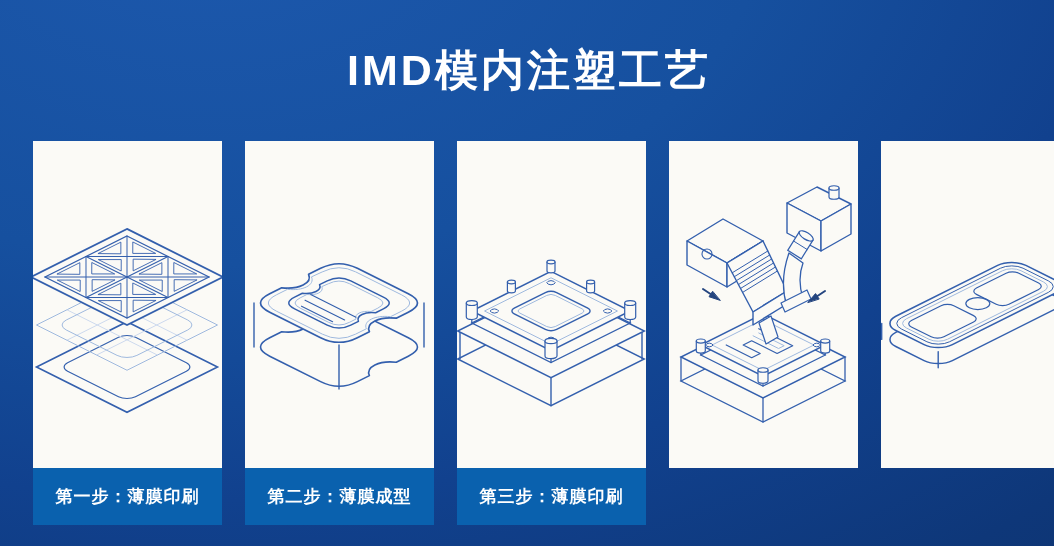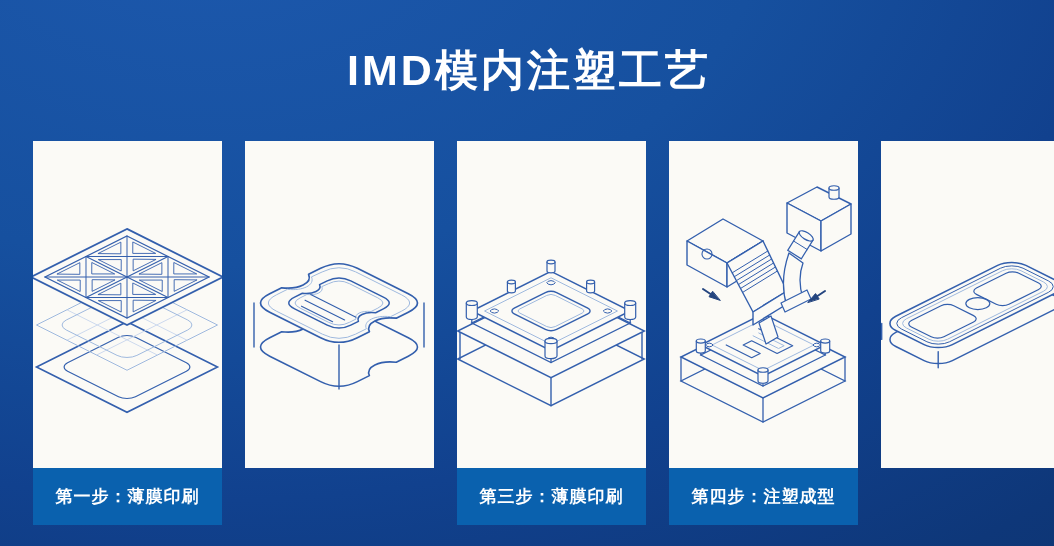--- a/index.html
+++ b/index.html
@@ -86,20 +86,21 @@
               <path d="M -62,-36 Q -62,-62 -36,-62 L 36,-62 Q 62,-62 62,-36 L 62,-19 C 47,-9.5 47,9.5 62,19 L 62,36 Q 62,62 36,62 L -36,62 Q -62,62 -62,36 L -62,19 C -47,9.5 -47,-9.5 -62,-19 Z" fill="#fbfaf6" stroke="#335fad" stroke-width="1.7" vector-effect="non-scaling-stroke" stroke-linejoin="round" stroke-linecap="round"></path>
               <path d="M -55.800000000000004,-32.400000000000006 Q -55.800000000000004,-55.800000000000004 -32.400000000000006,-55.800000000000004 L 32.400000000000006,-55.800000000000004 Q 55.800000000000004,-55.800000000000004 55.800000000000004,-32.400000000000006 L 55.800000000000004,-17.1 C 42.300000000000004,-8.55 42.300000000000004,8.55 55.800000000000004,17.1 L 55.800000000000004,32.400000000000006 Q 55.800000000000004,55.800000000000004 32.400000000000006,55.800000000000004 L -32.400000000000006,55.800000000000004 Q -55.800000000000004,55.800000000000004 -55.800000000000004,32.400000000000006 L -55.800000000000004,17.1 C -42.300000000000004,8.55 -42.300000000000004,-8.55 -55.800000000000004,-17.1 Z" fill="none" stroke="#9fb9de" stroke-width="1" vector-effect="non-scaling-stroke" stroke-linejoin="round" stroke-linecap="round"></path>
               <path d="M -39.68,-23.04 Q -39.68,-39.68 -23.04,-39.68 L 23.04,-39.68 Q 39.68,-39.68 39.68,-23.04 L 39.68,-12.16 C 30.08,-6.08 30.08,6.08 39.68,12.16 L 39.68,23.04 Q 39.68,39.68 23.04,39.68 L -23.04,39.68 Q -39.68,39.68 -39.68,23.04 L -39.68,12.16 C -30.08,6.08 -30.08,-6.08 -39.68,-12.16 Z" fill="#fbfaf6" stroke="#335fad" stroke-width="1.5" vector-effect="non-scaling-stroke" stroke-linejoin="round" stroke-linecap="round"></path>
               <path d="M -34.720000000000006,-20.160000000000004 Q -34.720000000000006,-34.720000000000006 -20.160000000000004,-34.720000000000006 L 20.160000000000004,-34.720000000000006 Q 34.720000000000006,-34.720000000000006 34.720000000000006,-20.160000000000004 L 34.720000000000006,-10.64 C 26.320000000000007,-5.32 26.320000000000007,5.32 34.720000000000006,10.64 L 34.720000000000006,20.160000000000004 Q 34.720000000000006,34.720000000000006 20.160000000000004,34.720000000000006 L -20.160000000000004,34.720000000000006 Q -34.720000000000006,34.720000000000006 -34.720000000000006,20.160000000000004 L -34.720000000000006,10.64 C -26.320000000000007,5.32 -26.320000000000007,-5.32 -34.720000000000006,-10.64 Z" fill="none" stroke="#9fb9de" stroke-width="1" vector-effect="non-scaling-stroke" stroke-linejoin="round" stroke-linecap="round"></path>
               <line x1="-32" y1="8" x2="32" y2="8" stroke="#335fad" stroke-width="1.1" vector-effect="non-scaling-stroke" stroke-linecap="round"></line>
               <line x1="-28" y1="20" x2="28" y2="20" stroke="#335fad" stroke-width="1.1" vector-effect="non-scaling-stroke" stroke-linecap="round"></line>
               <line x1="-22" y1="31" x2="22" y2="31" stroke="#335fad" stroke-width="1.1" vector-effect="non-scaling-stroke" stroke-linecap="round"></line>
             </g>
           </svg>
       </div>
+      <div class="card-label">第二步：薄膜成型</div>
     </div>
 
     <div class="card">
       <div class="card-figure">
         <svg width="189" height="327" viewBox="0 0 189 327">
             <g transform="translate(94,218) scale(1,0.5) rotate(45)">
               <rect x="-66" y="-66" width="132" height="132" rx="0" fill="none" stroke="#335fad" stroke-width="1.4" vector-effect="non-scaling-stroke"></rect>
             </g>
             <line x1="3" y1="190" x2="3" y2="218" stroke="#335fad" stroke-width="1.4" vector-effect="non-scaling-stroke" stroke-linecap="round"></line>
             <line x1="185" y1="190" x2="185" y2="218" stroke="#335fad" stroke-width="1.4" vector-effect="non-scaling-stroke" stroke-linecap="round"></line>
@@ -198,21 +199,20 @@
               <ellipse cx="0" cy="-6" rx="8" ry="3.5" fill="#fbfaf6" stroke="#335fad" stroke-width="1.2" vector-effect="non-scaling-stroke"></ellipse>
             </g>
             <path d="M120,112 Q110,140 118,166 L134,158 Q128,138 134,122 Z" fill="#fbfaf6" stroke="#335fad" stroke-width="1.3" vector-effect="non-scaling-stroke" stroke-linejoin="round" stroke-linecap="round"></path>
             <path d="M112,162 L138,149 L142,158 L116,171 Z" fill="#fbfaf6" stroke="#335fad" stroke-width="1.2" vector-effect="non-scaling-stroke" stroke-linejoin="round" stroke-linecap="round"></path>
             <line x1="34" y1="148" x2="46" y2="156" stroke="#24457f" stroke-width="2" vector-effect="non-scaling-stroke" stroke-linecap="round"></line>
             <path d="M 50.99230176602706,159.3282011773514 L 40.00646049064503,155.72164025111198 L 43.43784503588992,150.57456343324466 Z" fill="#24457f" stroke="#24457f" stroke-width="1" vector-effect="non-scaling-stroke" stroke-linejoin="round" stroke-linecap="round"></path>
             <line x1="156" y1="150" x2="144" y2="158" stroke="#24457f" stroke-width="2" vector-effect="non-scaling-stroke" stroke-linecap="round"></line>
             <path d="M 139.00769823397295,161.3282011773514 L 146.56215496411008,152.57456343324463 L 149.99353950935497,157.72164025111198 Z" fill="#24457f" stroke="#24457f" stroke-width="1" vector-effect="non-scaling-stroke" stroke-linejoin="round" stroke-linecap="round"></path>
           </svg>
       </div>
-      <div class="card-label">第四步：注塑成型</div>
     </div>
 
     <div class="card">
       <div class="card-figure">
         <svg width="189" height="327" viewBox="0 0 189 327">
             <g transform="translate(94,180) scale(1,0.5) rotate(45)">
               <rect x="-40" y="-92" width="80" height="184" rx="20" fill="none" stroke="#335fad" stroke-width="1.5" vector-effect="non-scaling-stroke"></rect>
             </g>
             <line x1="0.7" y1="182.4" x2="0.7" y2="198.4" stroke="#335fad" stroke-width="1.4" vector-effect="non-scaling-stroke" stroke-linecap="round"></line>
             <line x1="57.2" y1="210.7" x2="57.2" y2="226.7" stroke="#335fad" stroke-width="1.4" vector-effect="non-scaling-stroke" stroke-linecap="round"></line>

